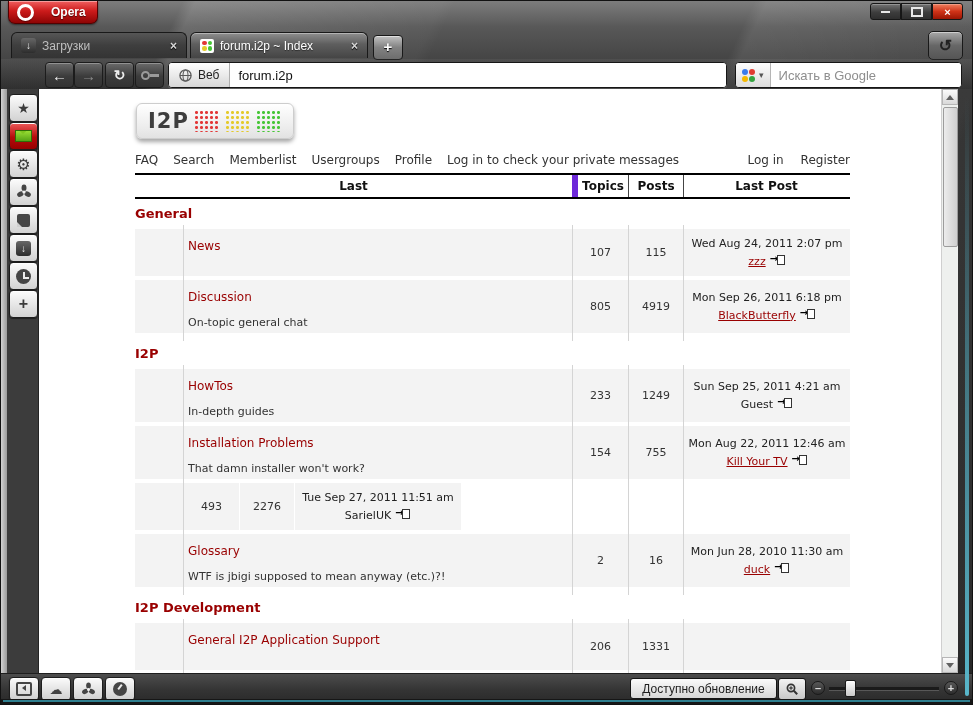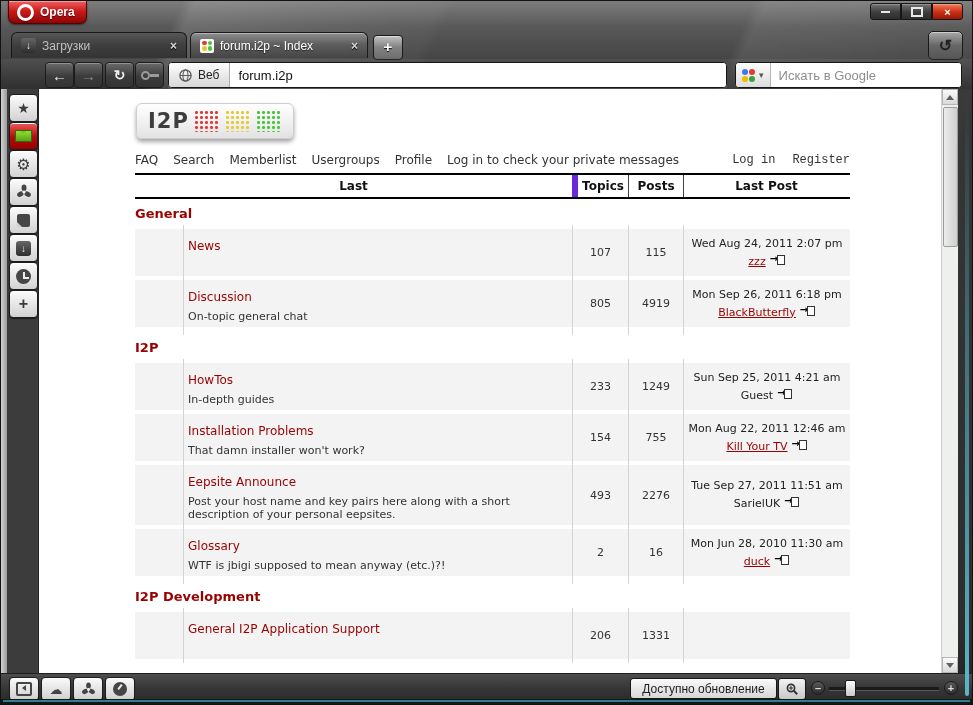--- a/index.html
+++ b/index.html
@@ -8,21 +8,21 @@
     background:
       linear-gradient(115deg, rgba(255,255,255,0) 14%, rgba(255,255,255,.12) 15%, rgba(255,255,255,.03) 34%, rgba(255,255,255,0) 35%),
       linear-gradient(115deg, rgba(255,255,255,0) 58%, rgba(255,255,255,.08) 59%, rgba(255,255,255,.02) 78%, rgba(255,255,255,0) 79%),
       linear-gradient(180deg,#7d7d7d 0,#585858 26px,#454545 58px,#363636 88px,#2e2e2e 620px,#222 100%);
     border:1px solid #121212;box-sizing:border-box;}
   
   .opera-badge{position:absolute;left:7px;top:0;height:22px;padding:0 11px 0 8px;display:flex;align-items:center;gap:6px;
     background:linear-gradient(180deg,#f06060,#cc1b1b 45%,#8e0404);border:1px solid #540000;border-top:none;
     border-radius:0 0 7px 7px;box-shadow:inset 0 1px 0 rgba(255,255,255,.4), 0 1px 2px rgba(0,0,0,.5);z-index:5;}
   .opera-o{width:11px;height:11px;border:3px solid #fff;border-radius:50%;box-shadow:0 1px 1px rgba(0,0,0,.4);}
-  .opera-label{color:#fff;font-size:12px;font-weight:bold;text-shadow:0 1px 1px rgba(0,0,0,.6);}
+  .opera-label{color:#fff;font-size:12px;font-weight:bold;text-shadow:0 1px 1px rgba(0,0,0,.6);margin-left:11px;}
   .winctl{position:absolute;top:2px;right:9px;display:flex;z-index:5;}
   .wbtn{width:29px;height:15px;border:1px solid #161616;background:linear-gradient(180deg,#747474,#3d3d3d 55%,#2e2e2e);
     display:flex;align-items:center;justify-content:center;box-shadow:inset 0 1px 0 rgba(255,255,255,.25);cursor:default;}
   .wbtn.min{border-radius:3px 0 0 3px;}
   .wbtn.cls{border-radius:0 3px 3px 0;background:linear-gradient(180deg,#f08060,#cf3318 50%,#9b1604);color:#fff;font-weight:bold;font-size:11px;}
   .min-glyph{width:9px;height:2px;background:#e8e8e8;}
   .max-glyph{width:8px;height:6px;border:2px solid #e8e8e8;}
   
   .tabbar{position:absolute;top:28px;left:0;right:0;height:30px;}
   .tab{position:absolute;top:3px;height:26px;box-sizing:border-box;border:1px solid #191919;border-bottom:none;
@@ -87,21 +87,21 @@
   .logo{position:absolute;left:1px;top:14px;display:inline-flex;align-items:center;gap:5px;padding:5px 11px;
     background:linear-gradient(180deg,#fff,#ececec 70%,#e2e2e2);border:1px solid #cdcdcd;border-radius:6px;
     box-shadow:0 3px 4px rgba(0,0,0,.35);text-decoration:none;}
   .logo .i2ptext{font-weight:bold;font-size:21px;color:#3d3d3d;letter-spacing:1px;font-family:"DejaVu Sans",sans-serif;}
   .dotcol{width:26px;height:22px;}
   .dot-red{background-image:radial-gradient(circle,#e23737 1.2px,transparent 1.8px);background-size:5px 5px;}
   .dot-yel{background-image:radial-gradient(circle,#e4ca2c 1.2px,transparent 1.8px);background-size:5px 5px;}
   .dot-grn{background-image:radial-gradient(circle,#47c637 1.2px,transparent 1.8px);background-size:5px 5px;}
   .navrow{position:absolute;left:0;top:64px;width:715px;display:flex;align-items:center;font-size:12px;color:#333;text-align:right;}
   .navrow a{color:#333;text-decoration:none;margin-right:15px;}
-  .auth{margin-left:auto;display:flex;font-family:Liberation Mono, monospace;}
+  .auth{margin-left:auto;display:flex;}
   .auth a{margin-right:0;margin-left:17px;}
   .thead{position:absolute;left:0;top:84px;width:715px;height:26px;box-sizing:border-box;border-top:2px solid #000;
     border-bottom:2px solid #000;display:flex;align-items:center;font-weight:bold;font-size:12px;color:#111;}
   .thc{text-align:center;box-sizing:border-box;}
   .thc.f{width:437px;}
   .thc.t{width:56px;border-left:6px solid #6d28d9;height:100%;display:flex;align-items:center;justify-content:center;}
   .thc.p{width:55px;border-left:1px solid #444;height:100%;display:flex;align-items:center;justify-content:center;}
   .thc.l{width:166px;border-left:1px solid #444;height:100%;display:flex;align-items:center;justify-content:center;}
   .forum-table{position:absolute;left:0;top:112px;width:715px;
     background-image:linear-gradient(#d4d4d4,#d4d4d4),linear-gradient(#d4d4d4,#d4d4d4),linear-gradient(#d4d4d4,#d4d4d4),linear-gradient(#d4d4d4,#d4d4d4);
@@ -113,21 +113,21 @@
   .frow{display:flex;gap:1px;margin-bottom:4px;min-height:47px;}
   .frow + .cat{margin-top:8px;}
   .cell{background:#f3f3f3;box-sizing:border-box;}
   .c-icon{width:48px;flex:none;}
   .c-forum{width:388px;flex:none;padding:6px 6px 4px 4px;}
   .num{width:55px;flex:none;display:flex;align-items:center;justify-content:center;font-size:11px;color:#333;}
   .num.posts{width:54px;}
   .c-last{width:166px;flex:none;display:flex;flex-direction:column;align-items:center;justify-content:center;
     font-size:11px;color:#222;text-align:center;line-height:1.6;}
   .fname{font-weight:normal;font-size:12px;color:#990000;text-decoration:none;}
-  .fdesc{font-size:11px;color:#333;margin-top:5px;}
+  .fdesc{font-size:11px;color:#333;margin-top:11px;}
   .user-link{color:#990000;text-decoration:underline;}
   .user-plain{color:#222;text-decoration:none;}
   .goto-icon{display:inline-block;position:relative;width:16px;height:11px;margin-left:4px;vertical-align:-1px;}
   .goto-icon::before{content:"→";position:absolute;left:0;top:-4px;font-size:10px;font-weight:bold;color:#000;}
   .goto-icon::after{content:"";position:absolute;right:1px;top:0;width:6px;height:8px;background:#fff;border:1px solid #333;}
   
   .scroll{position:absolute;left:940px;top:88px;width:17px;height:584px;background:#eef0ee;border-left:1px solid #cfcfcf;box-sizing:border-box;}
   .scbtn{position:absolute;left:0;width:16px;height:16px;background:linear-gradient(180deg,#fbfbfb,#d9d9d9);
     border:1px solid #b6b6b6;box-sizing:border-box;display:flex;align-items:center;justify-content:center;}
   .scbtn.up{top:0;}
@@ -337,21 +337,20 @@
             <div class="cell c-forum"><a class="fname" href="#">Installation Problems</a><div class="fdesc">That damn installer won't work?</div></div>
             <div class="cell num">154</div>
             <div class="cell num posts">755</div>
             <div class="cell c-last">
               <div>Mon Aug 22, 2011 12:46 am</div>
               <div><a class="user-link" href="#">Kill Your TV</a><span class="goto-icon"></span></div>
             </div>
           </div>
           <div class="frow">
             <div class="cell c-icon"></div>
-            <div class="cell c-forum"><a class="fname" href="#">Eepsite Announce</a><div class="fdesc">Post your host name and key pairs here along with a short description of your personal eepsites.</div></div>
             <div class="cell num">493</div>
             <div class="cell num posts">2276</div>
             <div class="cell c-last">
               <div>Tue Sep 27, 2011 11:51 am</div>
               <div><span class="user-plain">SarielUK</span><span class="goto-icon"></span></div>
             </div>
           </div>
           <div class="frow">
             <div class="cell c-icon"></div>
             <div class="cell c-forum"><a class="fname" href="#">Glossary</a><div class="fdesc">WTF is jbigi supposed to mean anyway (etc.)?!</div></div>

